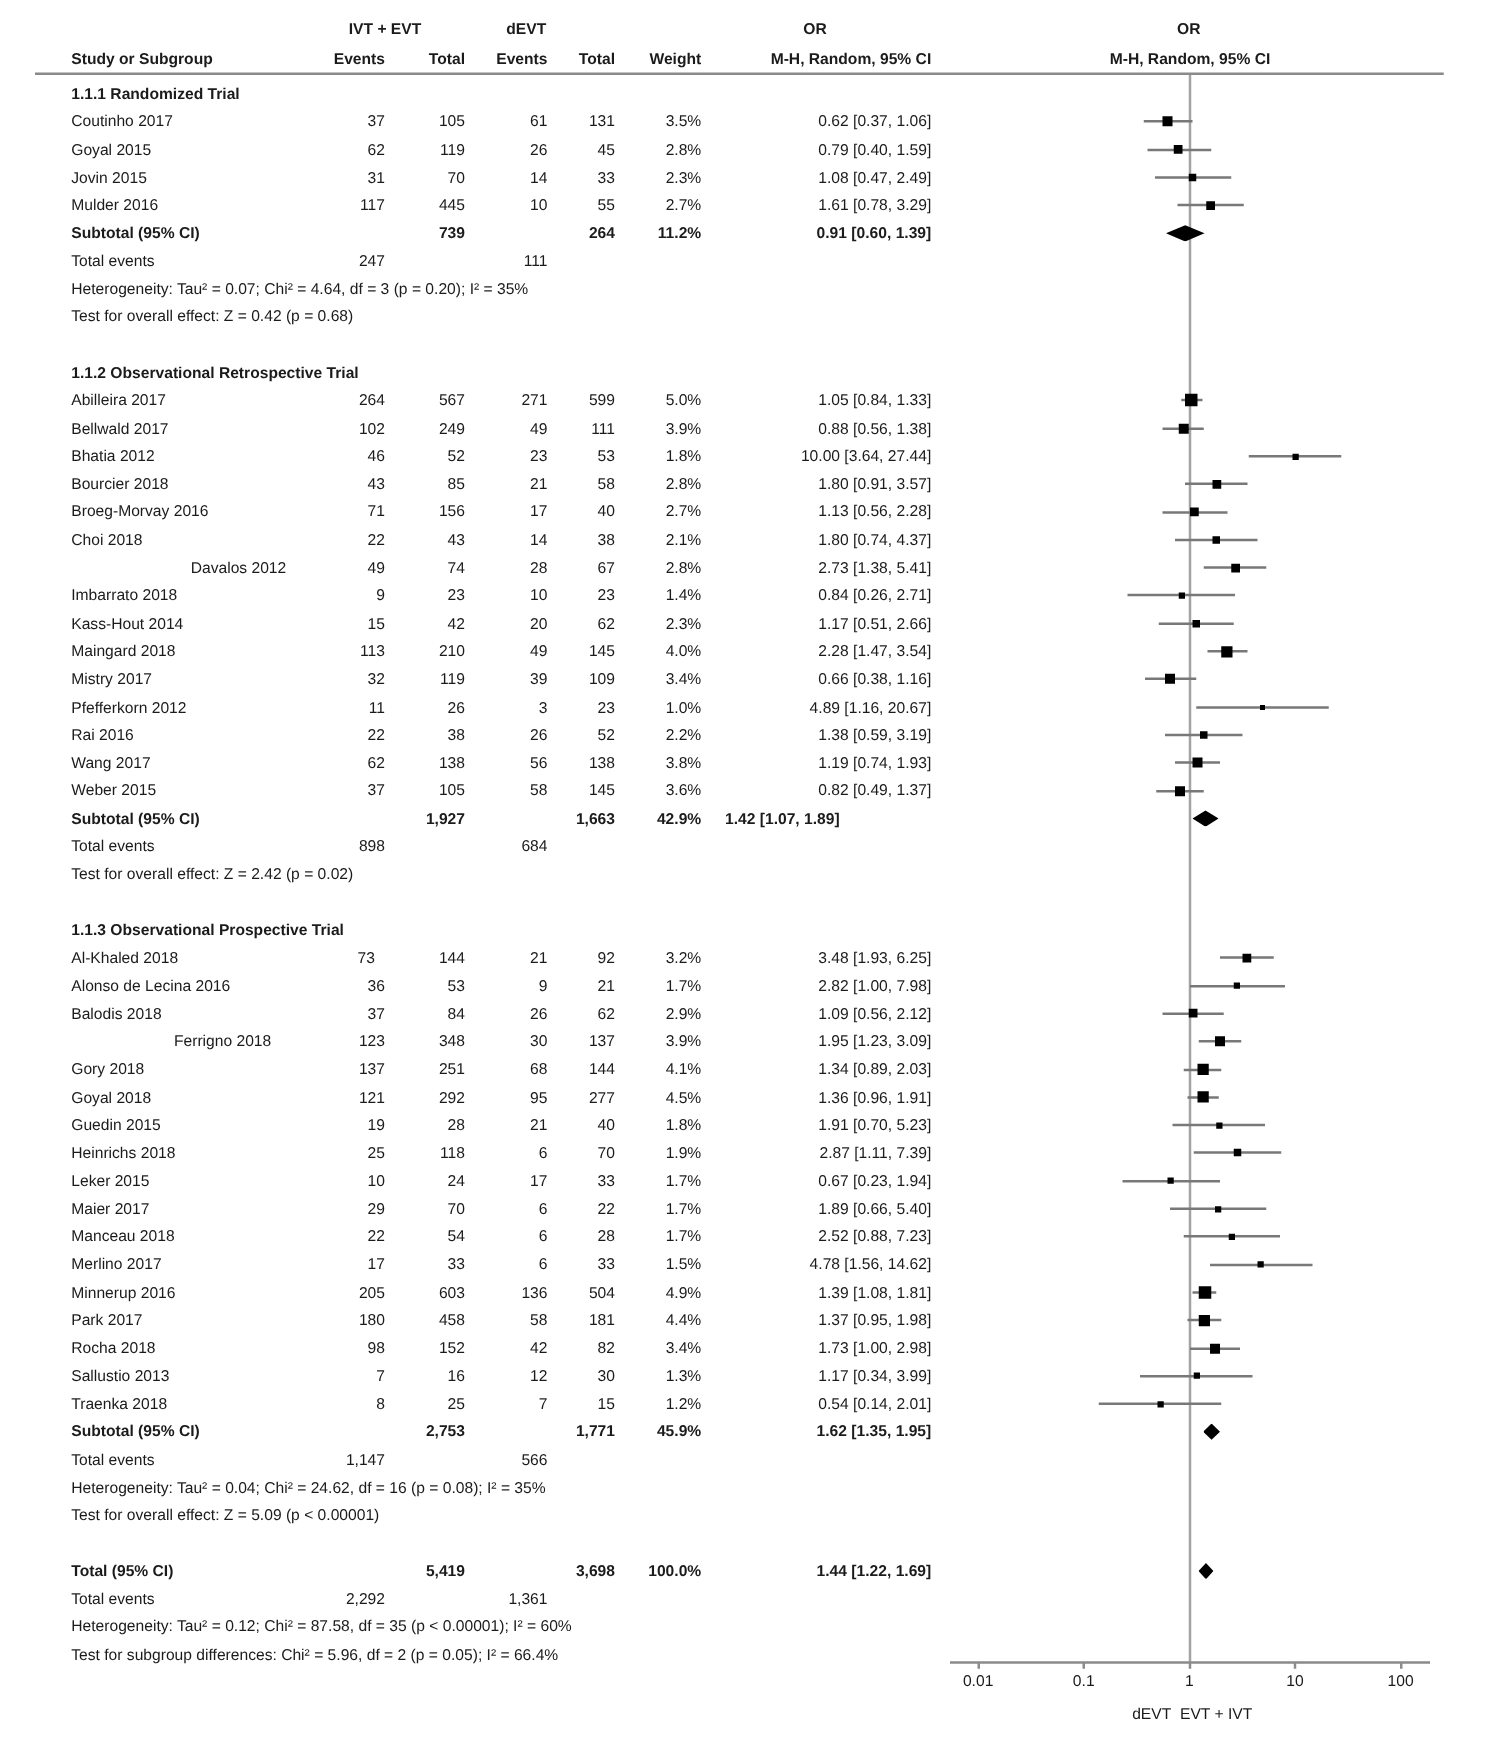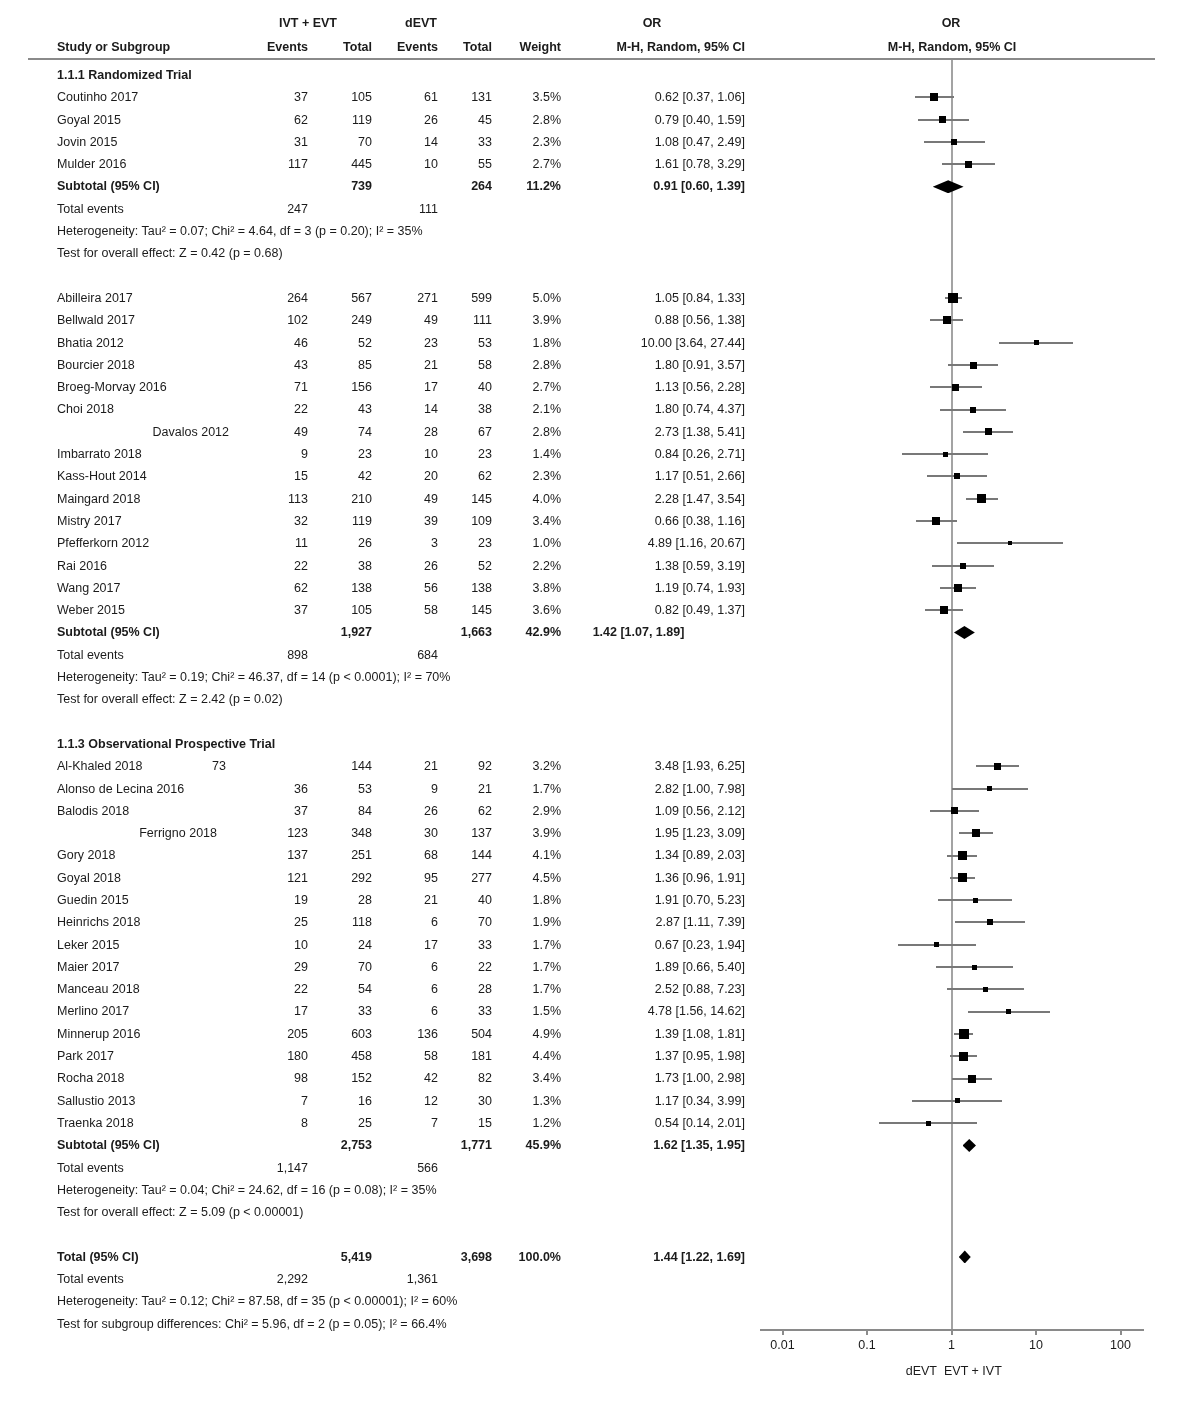--- a/index.html
+++ b/index.html
@@ -106,20 +106,23 @@
         <div class="cell" style="left: 338px; width: 100px; text-align: right;">111</div>
       </div>
       <div class="frow" style="height: 22.3px; line-height: 22.3px;">
         <div class="cell" style="left: 57px; width: 660px; text-align: left;">Heterogeneity: Tau² = 0.07; Chi² = 4.64, df = 3 (p = 0.20); I² = 35%</div>
       </div>
       <div class="frow" style="height: 22.3px; line-height: 22.3px;">
         <div class="cell" style="left: 57px; width: 660px; text-align: left;">Test for overall effect: Z = 0.42 (p = 0.68)</div>
       </div>
       <div class="frow" style="height: 22.3px; line-height: 22.3px;"></div>
       <div class="frow" style="height: 22.3px; line-height: 22.3px;">
+        <div class="cell b" style="left: 57px; width: 420px; text-align: left;">1.1.2 Observational Retrospective Trial</div>
+      </div>
+      <div class="frow" style="height: 22.3px; line-height: 22.3px;">
         <div class="cell" style="left: 57px; width: 160px; text-align: left;">Abilleira 2017</div>
         <div class="cell" style="left: 208px; width: 100px; text-align: right;">264</div>
         <div class="cell" style="left: 272px; width: 100px; text-align: right;">567</div>
         <div class="cell" style="left: 338px; width: 100px; text-align: right;">271</div>
         <div class="cell" style="left: 392px; width: 100px; text-align: right;">599</div>
         <div class="cell" style="left: 461px; width: 100px; text-align: right;">5.0%</div>
         <div class="cell" style="left: 570px; width: 175px; text-align: right;">1.05 [0.84, 1.33]</div>
         <div class="cil" style="left: 945.102px; width: 16.8639px; top: 10.15px; height: 2px;"></div>
         <div class="sq" style="left: 948.29px; top: 6.15px; width: 10px; height: 10px;"></div>
       </div>
@@ -275,41 +278,38 @@
         <div class="cell" style="left: 461px; width: 100px; text-align: right;">3.6%</div>
         <div class="cell" style="left: 570px; width: 175px; text-align: right;">0.82 [0.49, 1.37]</div>
         <div class="cil" style="left: 925.322px; width: 37.7313px; top: 10.15px; height: 2px;"></div>
         <div class="sq" style="left: 940.217px; top: 7.15px; width: 8px; height: 8px;"></div>
       </div>
       <div class="frow" style="height: 22.3px; line-height: 22.3px;">
         <div class="cell b" style="left: 57px; width: 200px; text-align: left;">Subtotal (95% CI)</div>
         <div class="cell b" style="left: 272px; width: 100px; text-align: right;">1,927</div>
         <div class="cell b" style="left: 392px; width: 100px; text-align: right;">1,663</div>
         <div class="cell b" style="left: 461px; width: 100px; text-align: right;">42.9%</div>
-        <div class="cell b" style="left: 551px; width: 175px; text-align: center;">1.42 [1.07, 1.89]</div>
+        <div class="cell b" style="left: 580px; width: 175px; text-align: left;">1.42 [1.07, 1.89]</div>
         <div class="dia" style="left: 953.983px; width: 20.8781px; top: 4.65px; height: 13px;"></div>
       </div>
       <div class="frow" style="height: 22.3px; line-height: 22.3px;">
         <div class="cell" style="left: 57px; width: 200px; text-align: left;">Total events</div>
         <div class="cell" style="left: 208px; width: 100px; text-align: right;">898</div>
         <div class="cell" style="left: 338px; width: 100px; text-align: right;">684</div>
       </div>
       <div class="frow" style="height: 22.3px; line-height: 22.3px;">
-        <div class="cell" style="left: 57px; width: 660px; text-align: left;">Heterogeneity: Tau² = 0.19; Chi² = 46.37, df = 14 (p &lt; 0.0001); I² = 70%</div>
-      </div>
-      <div class="frow" style="height: 22.3px; line-height: 22.3px;">
         <div class="cell" style="left: 57px; width: 660px; text-align: left;">Test for overall effect: Z = 2.42 (p = 0.02)</div>
       </div>
       <div class="frow" style="height: 22.3px; line-height: 22.3px;"></div>
       <div class="frow" style="height: 22.3px; line-height: 22.3px;">
         <div class="cell b" style="left: 57px; width: 420px; text-align: left;">1.1.3 Observational Prospective Trial</div>
       </div>
       <div class="frow" style="height: 22.3px; line-height: 22.3px;">
         <div class="cell" style="left: 57px; width: 160px; text-align: left;">Al-Khaled 2018</div>
-        <div class="cell" style="left: 212px; width: 100px; ">73</div>
+        <div class="cell" style="left: 200px; width: 100px; text-align: right;">73</div>
         <div class="cell" style="left: 272px; width: 100px; text-align: right;">144</div>
         <div class="cell" style="left: 338px; width: 100px; text-align: right;">21</div>
         <div class="cell" style="left: 392px; width: 100px; text-align: right;">92</div>
         <div class="cell" style="left: 461px; width: 100px; text-align: right;">3.2%</div>
         <div class="cell" style="left: 570px; width: 175px; text-align: right;">3.48 [1.93, 6.25]</div>
         <div class="cil" style="left: 975.63px; width: 43.1223px; top: 10.15px; height: 2px;"></div>
         <div class="sq" style="left: 993.763px; top: 7.65px; width: 7px; height: 7px;"></div>
       </div>
       <div class="frow" style="height: 22.3px; line-height: 22.3px;">
         <div class="cell" style="left: 57px; width: 160px; text-align: left;">Alonso de Lecina 2016</div>

